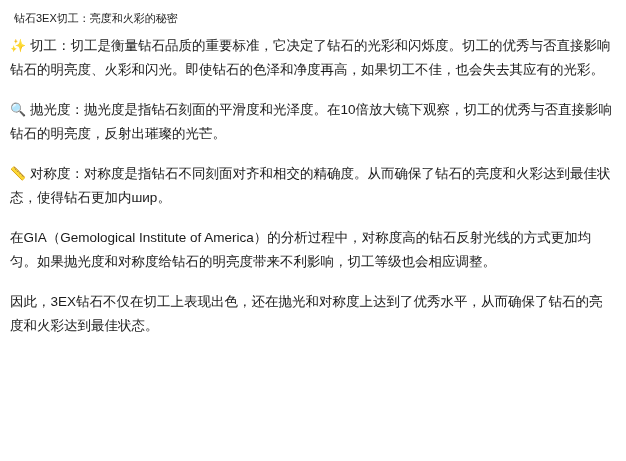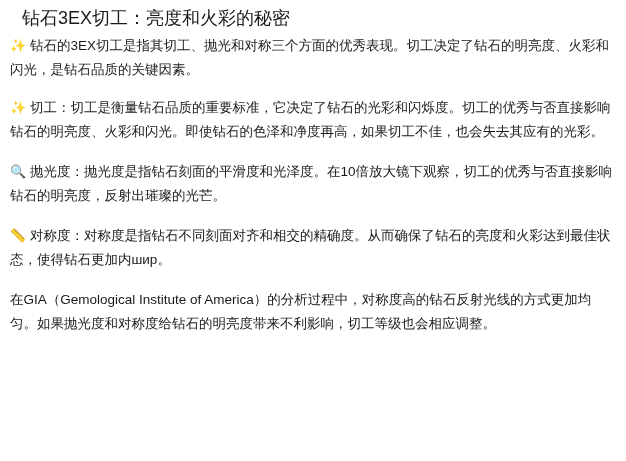--- a/index.html
+++ b/index.html
@@ -13,23 +13,23 @@
     font-family: "Liberation Sans", "DejaVu Sans", sans-serif;
     color: #1a1a1a;
     overflow: hidden;
   }
   .article {
     padding: 8px 10px 0 10px;
     box-sizing: border-box;
     width: 626px;
   }
   .title {
-    font-size: 18px;
+    font-size: 11px;
     line-height: 20px;
-    margin: 0 0 6px 12px;
+    margin: 0 0 6px 4px;
     font-weight: 400;
     color: #1a1a1a;
   }
   .para {
     font-size: 13.5px;
     line-height: 24px;
     margin: 0 0 14px 0;
     color: #1a1a1a;
     text-align: left;
   }
@@ -43,24 +43,24 @@
   }
   .spacer-sm { margin-bottom: 16px; }
 </style>
 </head>
 <body>
 
 <div class="article">
 
   <div class="title">钻石3EX切工：亮度和火彩的秘密</div>
 
-  <p class="para"><span class="emoji">✨</span> <span>钻石的3EX切工是指其切工、抛光和对称三个方面的优秀表现。切工决定了钻石的明亮度、火彩和闪光，是钻石品质的关键因素。</span></p>
 
   <p class="para spacer-sm"><span class="emoji">✨</span> <span>切工：切工是衡量钻石品质的重要标准，它决定了钻石的光彩和闪烁度。切工的优秀与否直接影响钻石的明亮度、火彩和闪光。即使钻石的色泽和净度再高，如果切工不佳，也会失去其应有的光彩。</span></p>
 
   <p class="para spacer-sm"><span class="emoji">🔍</span> <span>抛光度：抛光度是指钻石刻面的平滑度和光泽度。在10倍放大镜下观察，切工的优秀与否直接影响钻石的明亮度，反射出璀璨的光芒。</span></p>
 
   <p class="para spacer-sm"><span class="emoji">📏</span> <span>对称度：对称度是指钻石不同刻面对齐和相交的精确度。从而确保了钻石的亮度和火彩达到最佳状态，使得钻石更加内шир。</span></p>
 
   <p class="para spacer-sm">在GIA（Gemological Institute of America）的分析过程中，对称度高的钻石反射光线的方式更加均匀。如果抛光度和对称度给钻石的明亮度带来不利影响，切工等级也会相应调整。</p>
 
+  <p class="para">因此，3EX钻石不仅在切工上表现出色，还在抛光和对称度上达到了优秀水平，从而确保了钻石的亮度和火彩达到最佳状态。</p>
 
 </div>
 
 </body></html>

